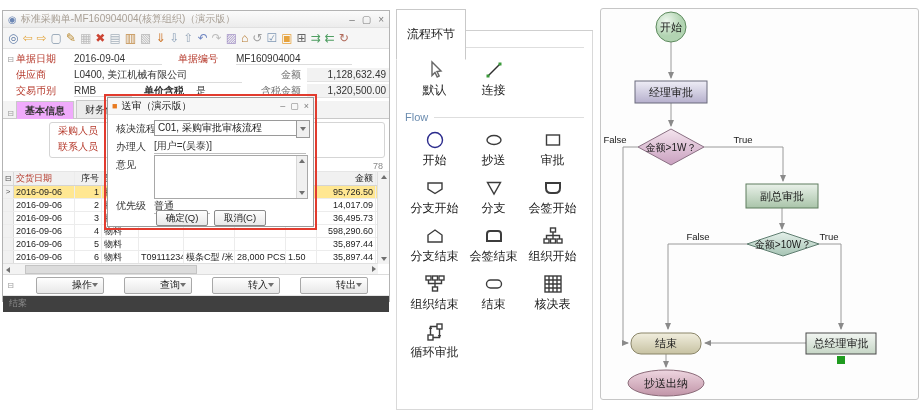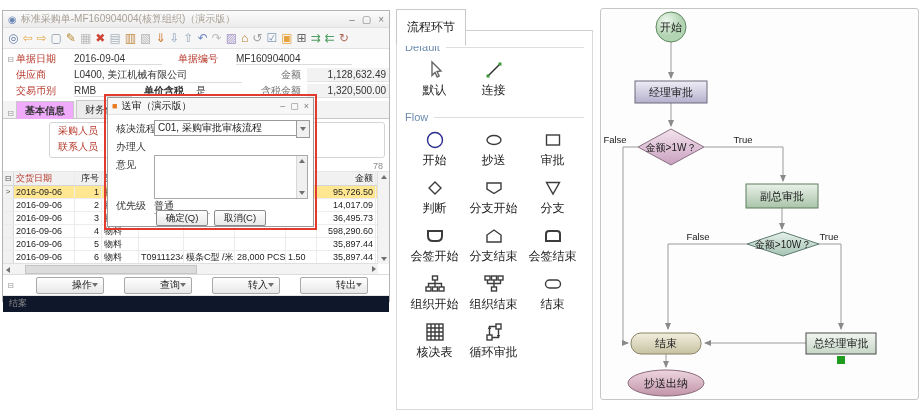--- a/index.html
+++ b/index.html
@@ -53,21 +53,21 @@
   .tri-left{width:0;height:0;border-top:3px solid transparent;border-bottom:3px solid transparent;border-right:4px solid #707070;margin:2px 2px;}
   .tri-right{width:0;height:0;border-top:3px solid transparent;border-bottom:3px solid transparent;border-left:4px solid #707070;margin:2px 2px;}
   .vs-bot{position:absolute;bottom:0;width:100%;}
   .hs-right{position:absolute;right:0;top:0;}
   
   .footer{height:20px;display:flex;align-items:center;gap:20px;padding-left:2px;border-bottom:1px solid #e6e6e6;}
   .fbtn{width:66px;height:15px;border:1px solid #a8a8a8;border-radius:2px;background:linear-gradient(#fefefe,#e8e8e8);
        display:flex;align-items:center;font-size:10px;}
   .fbtn span.lbl{flex:1;text-align:right;}
   .fbtn .tri-down{margin:0 5px 0 0;}
-  .statusbar{height:14px;background:#0f172a;color:#8a8a8a;padding:1px 6px;font-size:9px;}
+  .statusbar{height:14px;background:#404040;color:#8a8a8a;padding:1px 6px;font-size:9px;}
   
   .dlg{position:absolute;left:107px;top:97px;width:205px;height:128px;background:#fff;border:1px solid #9a9a9a;
        z-index:5;outline:2px solid #e23b2e;outline-offset:1px;font-size:10px;}
   .dlg-title{height:16px;display:flex;align-items:center;gap:4px;padding:0 4px;background:#f7f7f7;border-bottom:1px solid #e3e3e3;}
   .dlg-ico{color:#e87a20;font-size:9px;}
   .dlg-title .t{flex:1;color:#222;}
   .dlg-title .winbtns{gap:5px;font-size:9px;}
   .dl{position:absolute;left:8px;color:#333;}
   .combo{position:absolute;left:46px;top:22px;width:138px;height:14px;border:1px solid #9a9a9a;background:#fff;
        line-height:14px;padding:0 3px;overflow:hidden;white-space:nowrap;}
@@ -77,21 +77,21 @@
   .uval{position:absolute;left:46px;top:41px;width:152px;border-bottom:1px solid #bdbdbd;color:#333;}
   .ta-wrap{position:absolute;left:46px;top:57px;width:152px;height:42px;border:1px solid #a8a8a8;background:#fff;}
   .ta-scroll{position:absolute;right:0;top:0;bottom:0;width:10px;background:#f0f0f0;border-left:1px solid #d8d8d8;}
   .pval{position:absolute;left:46px;top:101px;width:56px;border-bottom:1px solid #bdbdbd;color:#333;}
   .dbtn{position:absolute;top:112px;width:50px;height:14px;border:1px solid #8a8a8a;border-radius:2px;
        background:linear-gradient(#fefefe,#e9e9e9);font-size:9.5px;text-align:center;line-height:14px;}
   
   .palette{position:absolute;left:396px;top:8px;width:197px;height:402px;font-size:12px;}
   .pal-tabs{height:22px;border-bottom:1px solid #cfcfcf;}
   .pal-tab{display:inline-block;border:1px solid #c9c9c9;border-bottom:1px solid #fff;background:#fff;
-       padding:9px 10px;position:relative;top:1px;color:#1a1a1a;}
+       padding:16px 10px;position:relative;top:1px;color:#1a1a1a;}
   .pal-body{border:1px solid #d9d9d9;border-top:none;height:372px;padding:6px 8px 0;overflow:hidden;background:#fff;}
   .pal-sec{display:flex;align-items:center;gap:6px;color:#6b8caf;font-size:11px;height:16px;margin-top:2px;}
   .pal-sec .rule{flex:1;height:1px;background:#dedede;}
   .pal-grid{display:grid;grid-template-columns:repeat(3,59px);margin:4px 0 2px;}
   .pal-item{text-align:center;margin-bottom:10px;}
   .pal-icon{display:block;height:24px;}
   .pal-lbl{display:block;font-size:12px;color:#1a1a1a;line-height:14px;}
   .pal-icon svg{stroke:#3c3c3c;fill:none;stroke-width:1.4;}
   
   .canvas{position:absolute;left:600px;top:8px;width:317px;height:390px;border:1px solid #c6c6c6;
@@ -326,20 +326,21 @@
       <span>▢</span>
       <span>×</span>
     </span>
   </div>
   <span class="dl" style="top:24px">核决流程</span>
   <span class="combo">C01, 采购审批审核流程</span>
   <span class="combo-btn">
       <span class="tri-down"></span>
     </span>
   <span class="dl" style="top:42px">办理人</span>
+  <span class="uval">[用户=(吴泰)]</span>
   <span class="dl" style="top:60px">意见</span>
   <span class="ta-wrap">
     <span class="ta-scroll">
       <span class="tri-up" style="display:block"></span>
       <span class="vs-bot">
           <span class="tri-down" style="display:block"></span>
         </span>
     </span>
   </span>
   <span class="dl" style="top:101px">优先级</span>
@@ -389,26 +390,20 @@
         <span class="pal-icon"><svg width="20" height="22">
               <ellipse cx="10" cy="11" rx="7" ry="4.5"></ellipse>
             </svg></span>
         <span class="pal-lbl">抄送</span>
       </div>
       <div class="pal-item">
         <span class="pal-icon"><svg width="20" height="22">
               <rect x="3.5" y="6" width="13" height="10"></rect>
             </svg></span>
         <span class="pal-lbl">审批</span>
-      </div>
-      <div class="pal-item">
-        <span class="pal-icon"><svg width="20" height="22">
-              <polygon points="10,5 16,11 10,17 4,11"></polygon>
-            </svg></span>
-        <span class="pal-lbl">判断</span>
       </div>
       <div class="pal-item">
         <span class="pal-icon"><svg width="22" height="22">
               <path d="M4,6 H18 V12 L11,16.5 L4,12 Z"></path>
             </svg></span>
         <span class="pal-lbl">分支开始</span>
       </div>
       <div class="pal-item">
         <span class="pal-icon"><svg width="20" height="22">
               <polygon points="3.5,5.5 16.5,5.5 10,17"></polygon>

